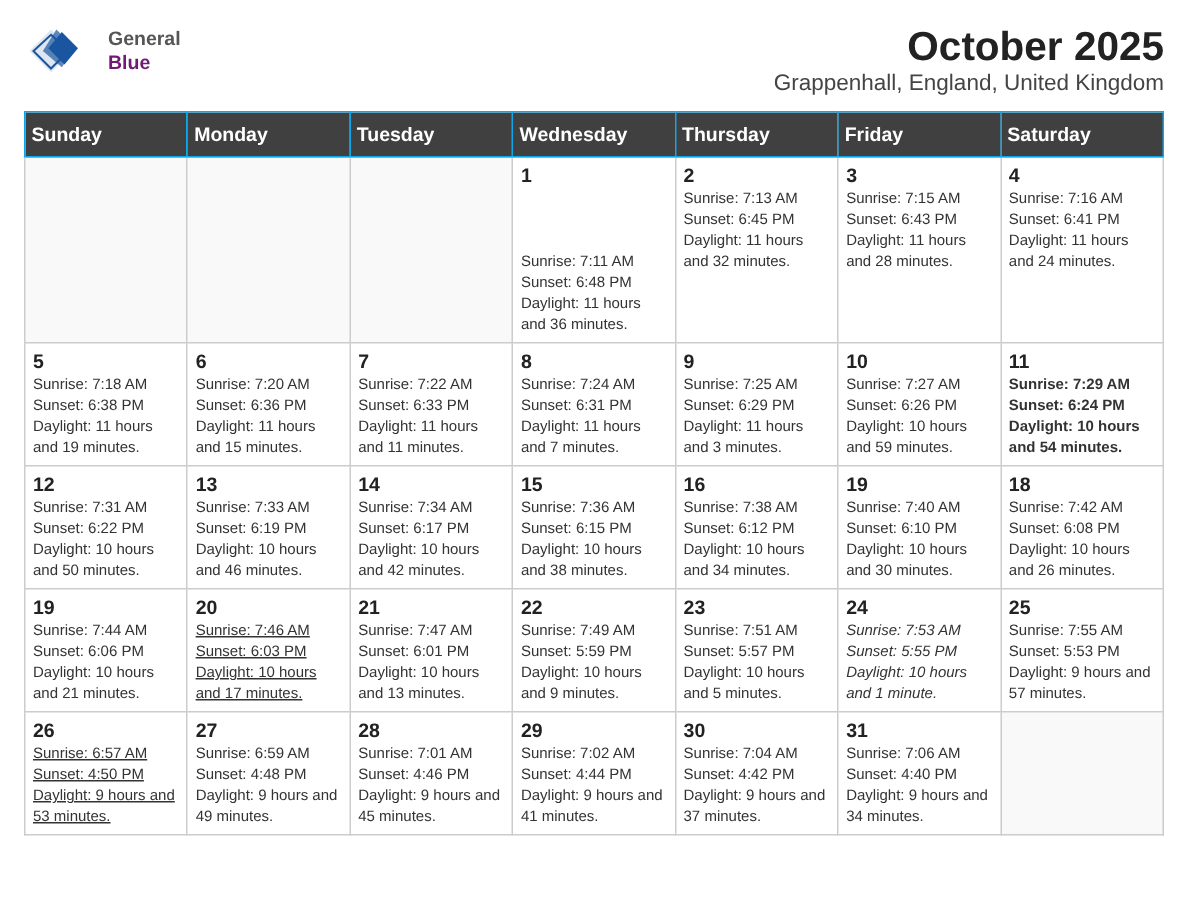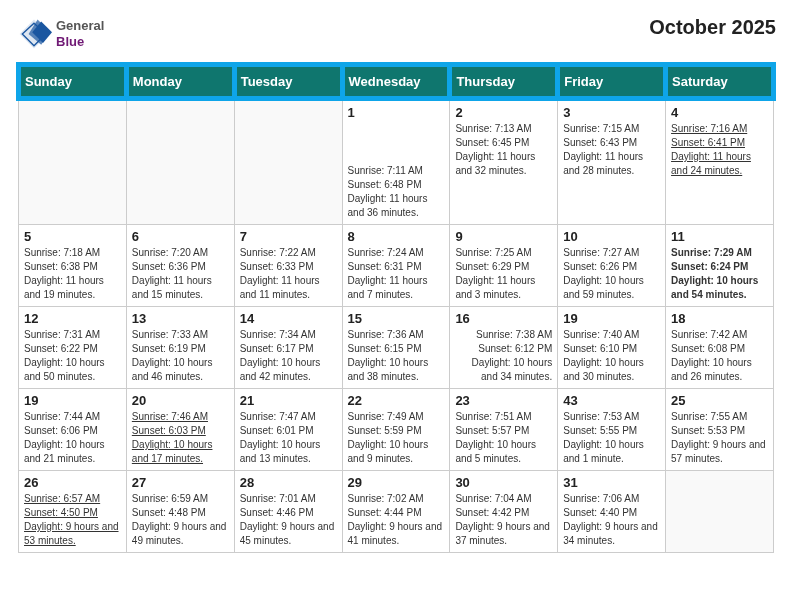--- a/index.html
+++ b/index.html
@@ -12,60 +12,60 @@
     }
     .header {
       display: flex;
       align-items: flex-start;
       justify-content: space-between;
       margin-bottom: 10px;
     }
     .logo {
       display: flex;
       align-items: center;
-      gap: 4px;
+      gap: 20px;
     }
     .logo-text {
       display: flex;
       flex-direction: column;
       font-size: 13px;
       font-weight: bold;
       line-height: 1.2;
     }
     .logo-general { color: #555; }
     .logo-blue { color: #701a75; }
     .logo-icon {
       width: 36px;
       height: 36px;
     }
     .title-block {
       text-align: right;
     }
     .calendar-title {
-      font-size: 20px;
+      font-size: 27px;
       font-weight: bold;
       color: #222;
     }
     .calendar-subtitle {
       font-size: 15px;
       color: #444;
     }
     .calendar-table {
       width: 100%;
       border-collapse: collapse;
       table-layout: fixed;
     }
     .calendar-table th {
-      background: #0f766e;
+      background: #404040;
       color: #fff;
       font-size: 13px;
       font-weight: bold;
       padding: 7px 4px;
       text-align: left;
-      border: 5px solid #0ea5e9;
+      border: 1px solid #0ea5e9;
     }
     .calendar-table td {
       vertical-align: top;
       border: 1px solid #ccc;
       padding: 4px 5px;
       font-size: 10.5px;
       color: #333;
       height: 80px;
       background: #fff;
     }
@@ -96,20 +96,21 @@
       <polygon points="24,4 38,18 28,32 14,20" fill="#1a56a0" opacity="0.7"></polygon>
       <polygon points="28,6 40,18 30,30 18,18" fill="#1a56a0"></polygon>
     </svg>
     <div class="logo-text">
       <span class="logo-general">General</span>
       <span class="logo-blue">Blue</span>
     </div>
   </div>
   <div class="title-block">
     <div class="calendar-title">October 2025</div>
+    <div class="calendar-subtitle">Grappenhall, England, United Kingdom</div>
   </div>
 </div>
 
 <table class="calendar-table">
   <thead>
     <tr>
     <th>Sunday</th>
         <th>Monday</th>
         <th>Tuesday</th>
         <th>Wednesday</th>
@@ -136,21 +137,21 @@
 Daylight: 11 hours and 32 minutes.</div>
         </td>
         <td>
           <span class="day-number">3</span>
           <div class="day-info" style="white-space: pre-line;">Sunrise: 7:15 AM
 Sunset: 6:43 PM
 Daylight: 11 hours and 28 minutes.</div>
         </td>
         <td>
           <span class="day-number">4</span>
-          <div class="day-info" style="white-space: pre-line; text-decoration: underline;">Sunrise: 7:16 AM
+          <div class="day-info" style="white-space: pre-line;">Sunrise: 7:16 AM
 Sunset: 6:41 PM
 Daylight: 11 hours and 24 minutes.</div>
         </td>
       </tr>
       <tr>
         <td>
           <span class="day-number">5</span>
           <div class="day-info" style="white-space: pre-line;">Sunrise: 7:18 AM
 Sunset: 6:38 PM
 Daylight: 11 hours and 19 minutes.</div>
@@ -212,21 +213,21 @@
 Daylight: 10 hours and 42 minutes.</div>
         </td>
         <td>
           <span class="day-number">15</span>
           <div class="day-info" style="white-space: pre-line;">Sunrise: 7:36 AM
 Sunset: 6:15 PM
 Daylight: 10 hours and 38 minutes.</div>
         </td>
         <td>
           <span class="day-number">16</span>
-          <div class="day-info" style="white-space: pre-line; text-align: right;">Sunrise: 7:38 AM
+          <div class="day-info" style="white-space: pre-line;">Sunrise: 7:38 AM
 Sunset: 6:12 PM
 Daylight: 10 hours and 34 minutes.</div>
         </td>
         <td>
           <span class="day-number">19</span>
           <div class="day-info" style="white-space: pre-line;">Sunrise: 7:40 AM
 Sunset: 6:10 PM
 Daylight: 10 hours and 30 minutes.</div>
         </td>
         <td>
@@ -261,22 +262,22 @@
 Sunset: 5:59 PM
 Daylight: 10 hours and 9 minutes.</div>
         </td>
         <td>
           <span class="day-number">23</span>
           <div class="day-info" style="white-space: pre-line;">Sunrise: 7:51 AM
 Sunset: 5:57 PM
 Daylight: 10 hours and 5 minutes.</div>
         </td>
         <td>
-          <span class="day-number">43</span>
-          <div class="day-info" style="white-space: pre-line;">Sunrise: 7:53 AM
+          <span class="day-number">24</span>
+          <div class="day-info" style="white-space: pre-line; font-style: italic;">Sunrise: 7:53 AM
 Sunset: 5:55 PM
 Daylight: 10 hours and 1 minute.</div>
         </td>
         <td>
           <span class="day-number">25</span>
           <div class="day-info" style="white-space: pre-line;">Sunrise: 7:55 AM
 Sunset: 5:53 PM
 Daylight: 9 hours and 57 minutes.</div>
         </td>
       </tr>

